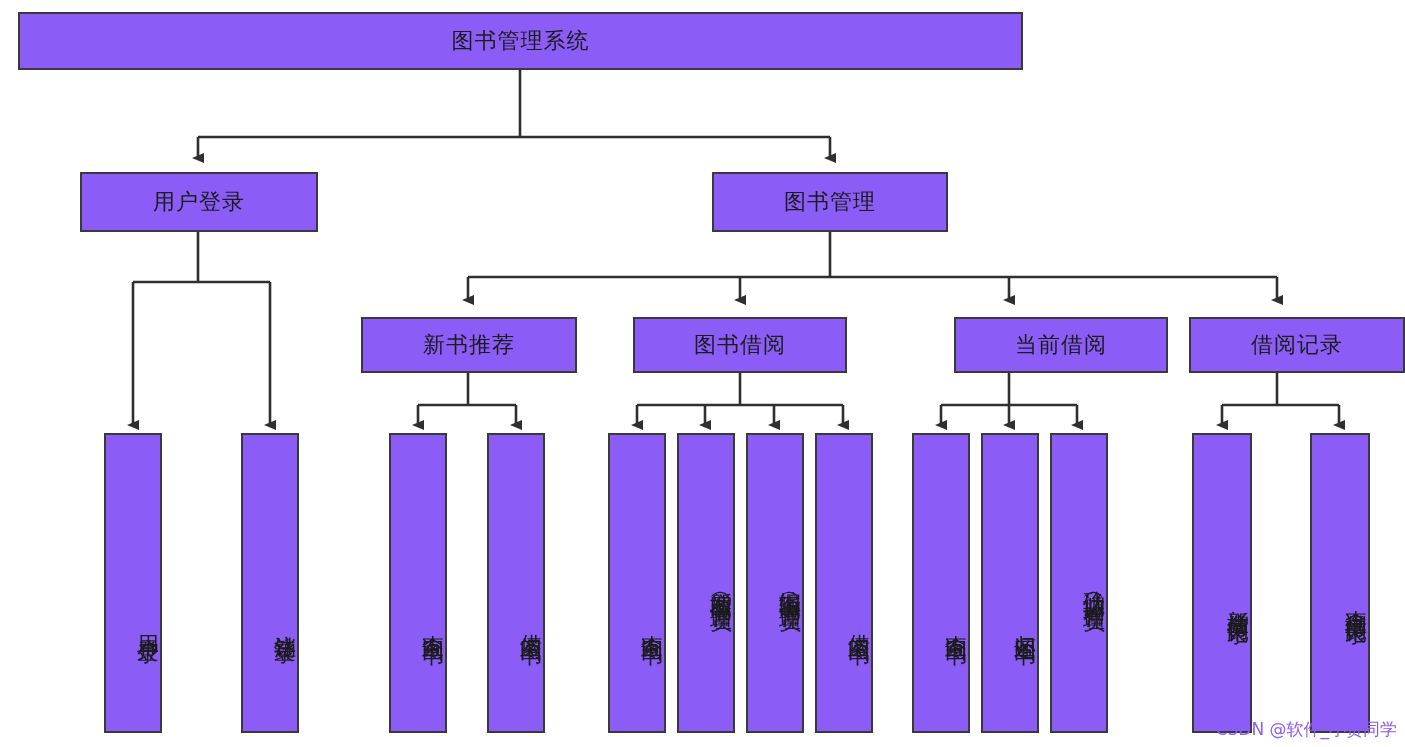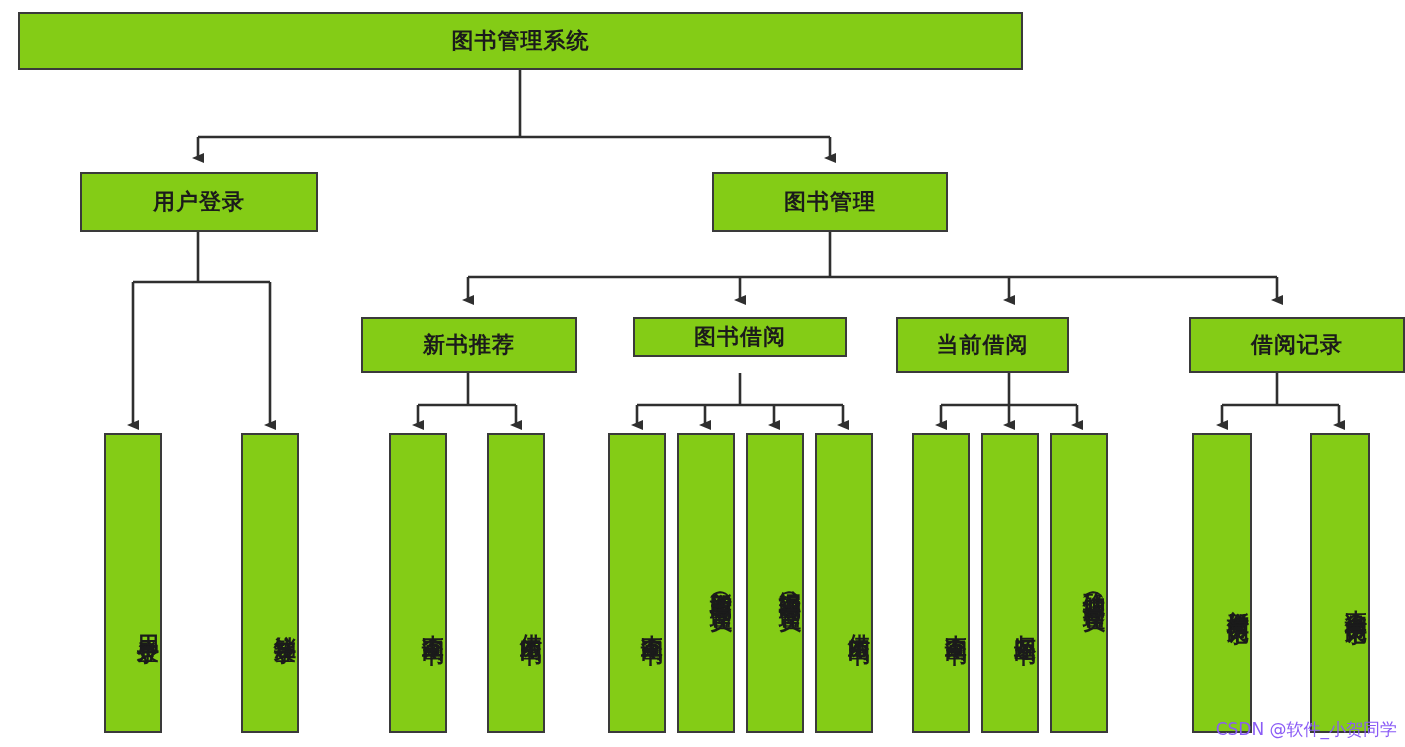--- a/index.html
+++ b/index.html
@@ -24,27 +24,26 @@
     left: 0;
     top: 0;
     width: 1405px;
     height: 747px;
     pointer-events: none;
   }
   .node {
     position: absolute;
     box-sizing: border-box;
     border: 2.5px solid #3a3a3a;
-    background: #84cc16;
+    background: #8b5cf6;
     display: flex;
     align-items: center;
     justify-content: center;
     color: #1b1b1b;
     z-index: 2;
-    font-weight: bold;
   }
   .node.horizontal {
     font-size: 22px;
     letter-spacing: 1px;
   }
   .node.vertical {
     writing-mode: vertical-rl;
     text-orientation: upright;
     font-size: 22px;
     letter-spacing: 3px;
@@ -134,25 +133,25 @@
   </div>
 
   <div class="node horizontal" style="left:712px; top:172px; width:236px; height:60px;">
     <span>图书管理</span>
   </div>
 
   <div class="node horizontal" style="left:361px; top:317px; width:216px; height:56px;">
     <span>新书推荐</span>
   </div>
 
-  <div class="node horizontal" style="left:633px; top:317px; width:214px; height:40px;">
+  <div class="node horizontal" style="left:633px; top:317px; width:214px; height:56px;">
     <span>图书借阅</span>
   </div>
 
-  <div class="node horizontal" style="left:896px; top:317px; width:173px; height:56px;">
+  <div class="node horizontal" style="left:954px; top:317px; width:214px; height:56px;">
     <span>当前借阅</span>
   </div>
 
   <div class="node horizontal" style="left:1171px; top:317px; width:216px; height:56px;margin-left:18px;">
     <span>借阅记录</span>
   </div>
 
   <div class="node vertical" style="left:104px; top:433px; width:58px; height:300px; padding-top:80px;">
     <span class="vlabel">用户登录</span>
   </div>

